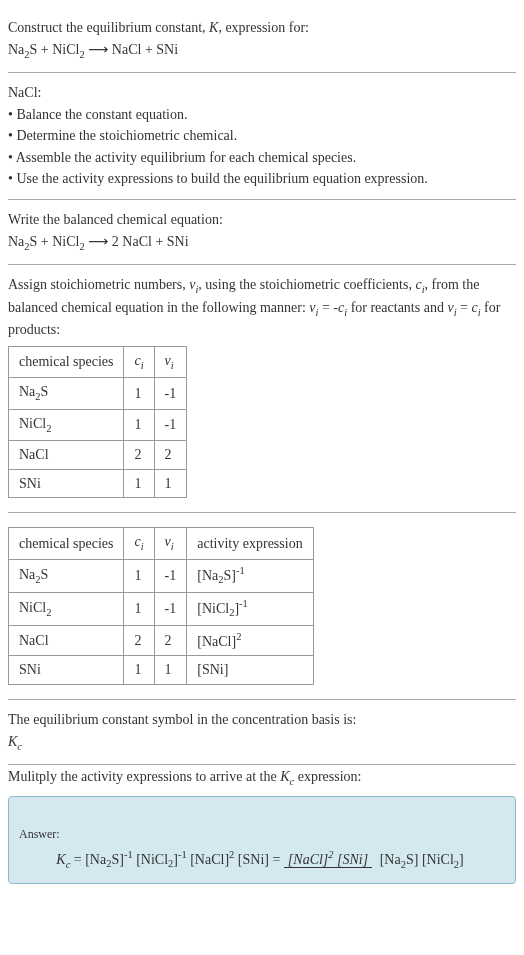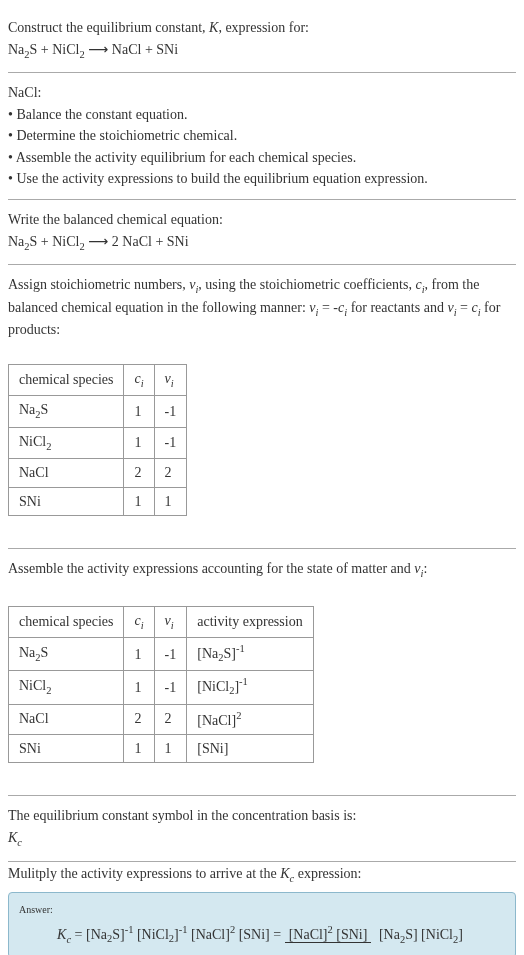--- a/index.html
+++ b/index.html
@@ -25,53 +25,55 @@
       font-style: italic;
     }
     sub {
       font-size: 0.75em;
     }
     sup {
       font-size: 0.75em;
     }
     table {
       border-collapse: collapse;
-      margin: 24px 0;
+      margin: 6px 0;
     }
     th, td {
       border: 1px solid #999;
       padding: 4px 10px;
       text-align: left;
       font-weight: normal;
     }
     th {
       background: #fff;
     }
     .answer-box {
       background: #d4e8f0;
       border: 1px solid #8cb8cc;
       border-radius: 4px;
       padding: 10px;
       margin-top: 6px;
     }
     .answer-label {
-      font-size: 10px;
+      font-size: 12px;
       margin-bottom: 6px;
+      margin-top: 19px;
     }
     .formula {
       text-align: center;
     }
     .frac {
       display: inline-block;
       vertical-align: middle;
       text-align: center;
     }
     .frac .num {
       border-bottom: 1px solid #333;
       padding: 0 4px;
+      font-style: italic;
     }
     .frac .den {
       padding: 0 4px;
     }
     .arrow {
       font-family: Arial, sans-serif;
     }
   </style>
 </head>
 <body>
@@ -121,21 +123,20 @@
     <tr>
       <td>SNi</td>
       <td>1</td>
       <td>1</td>
     </tr>
   </tbody>
     </table>
 </div>
 
 <div class="section">
-  <p>Assemble the activity expressions accounting for the state of matter and <span class="italic">ν<sub>i</sub></span>:</p>
   <table>
     <tbody>
         <tr>
       <th>chemical species</th>
       <th><span class="italic">c<sub>i</sub></span></th>
       <th><span class="italic">ν<sub>i</sub></span></th>
       <th>activity expression</th>
     </tr>
     <tr>
       <td>Na<sub>2</sub>S</td>

